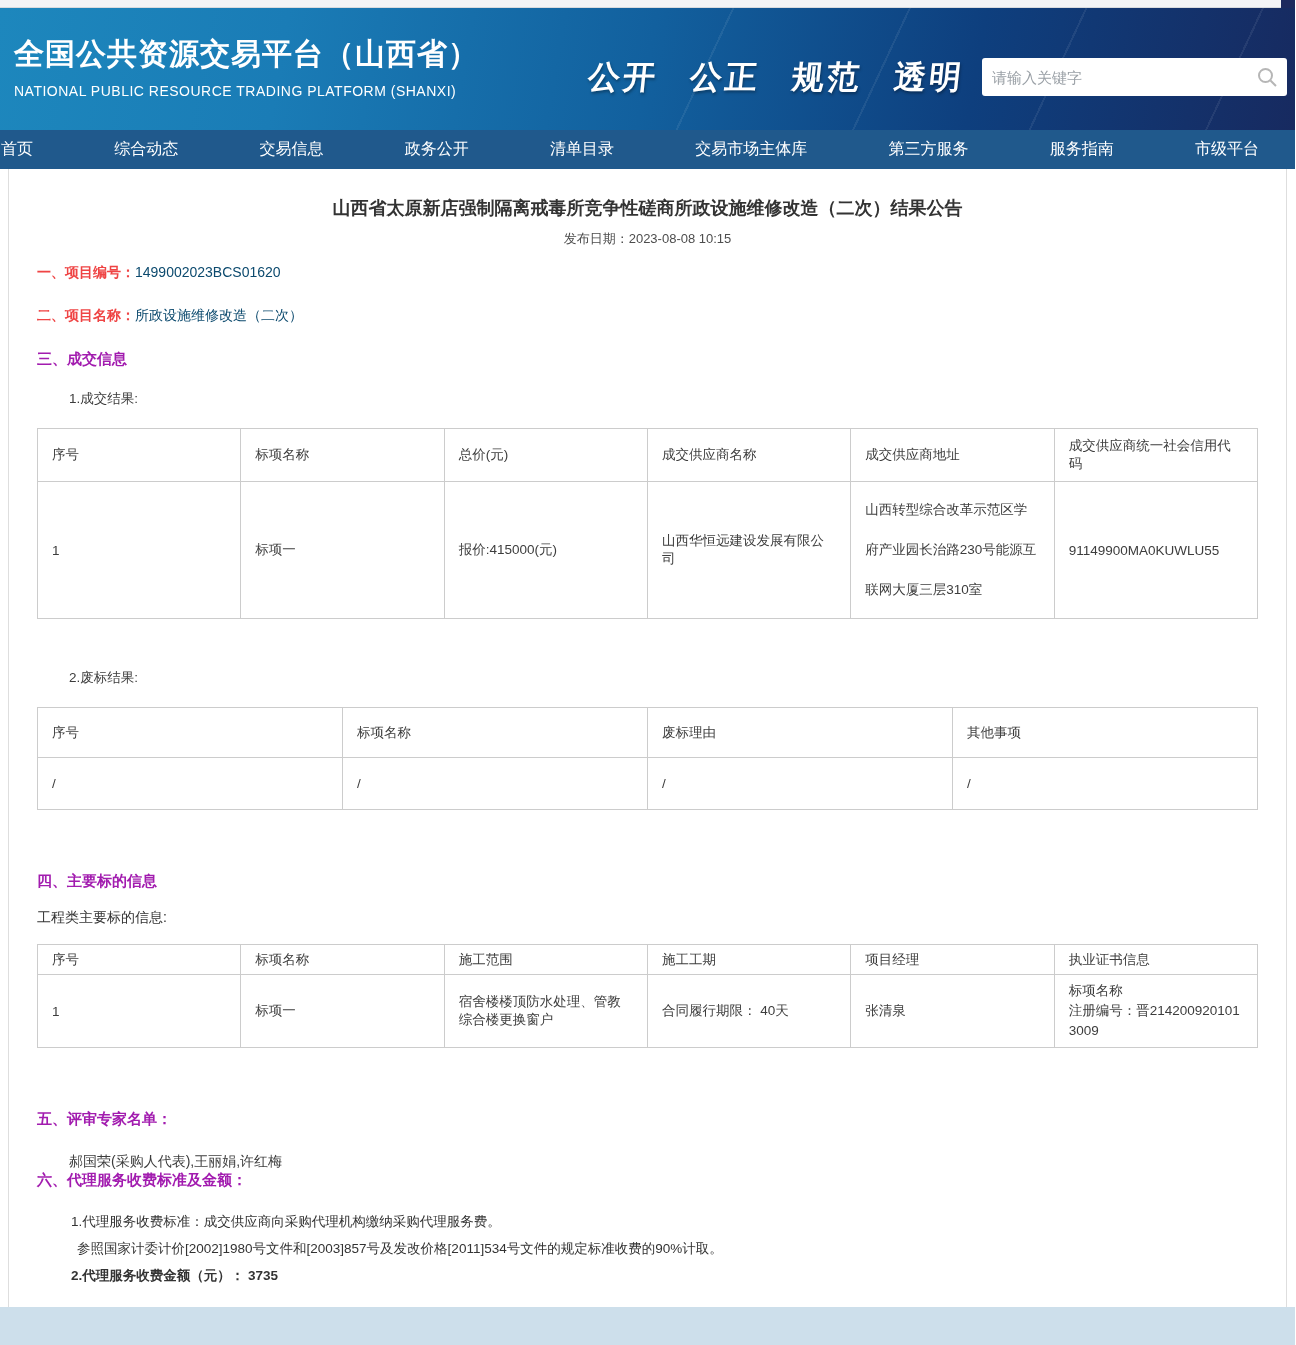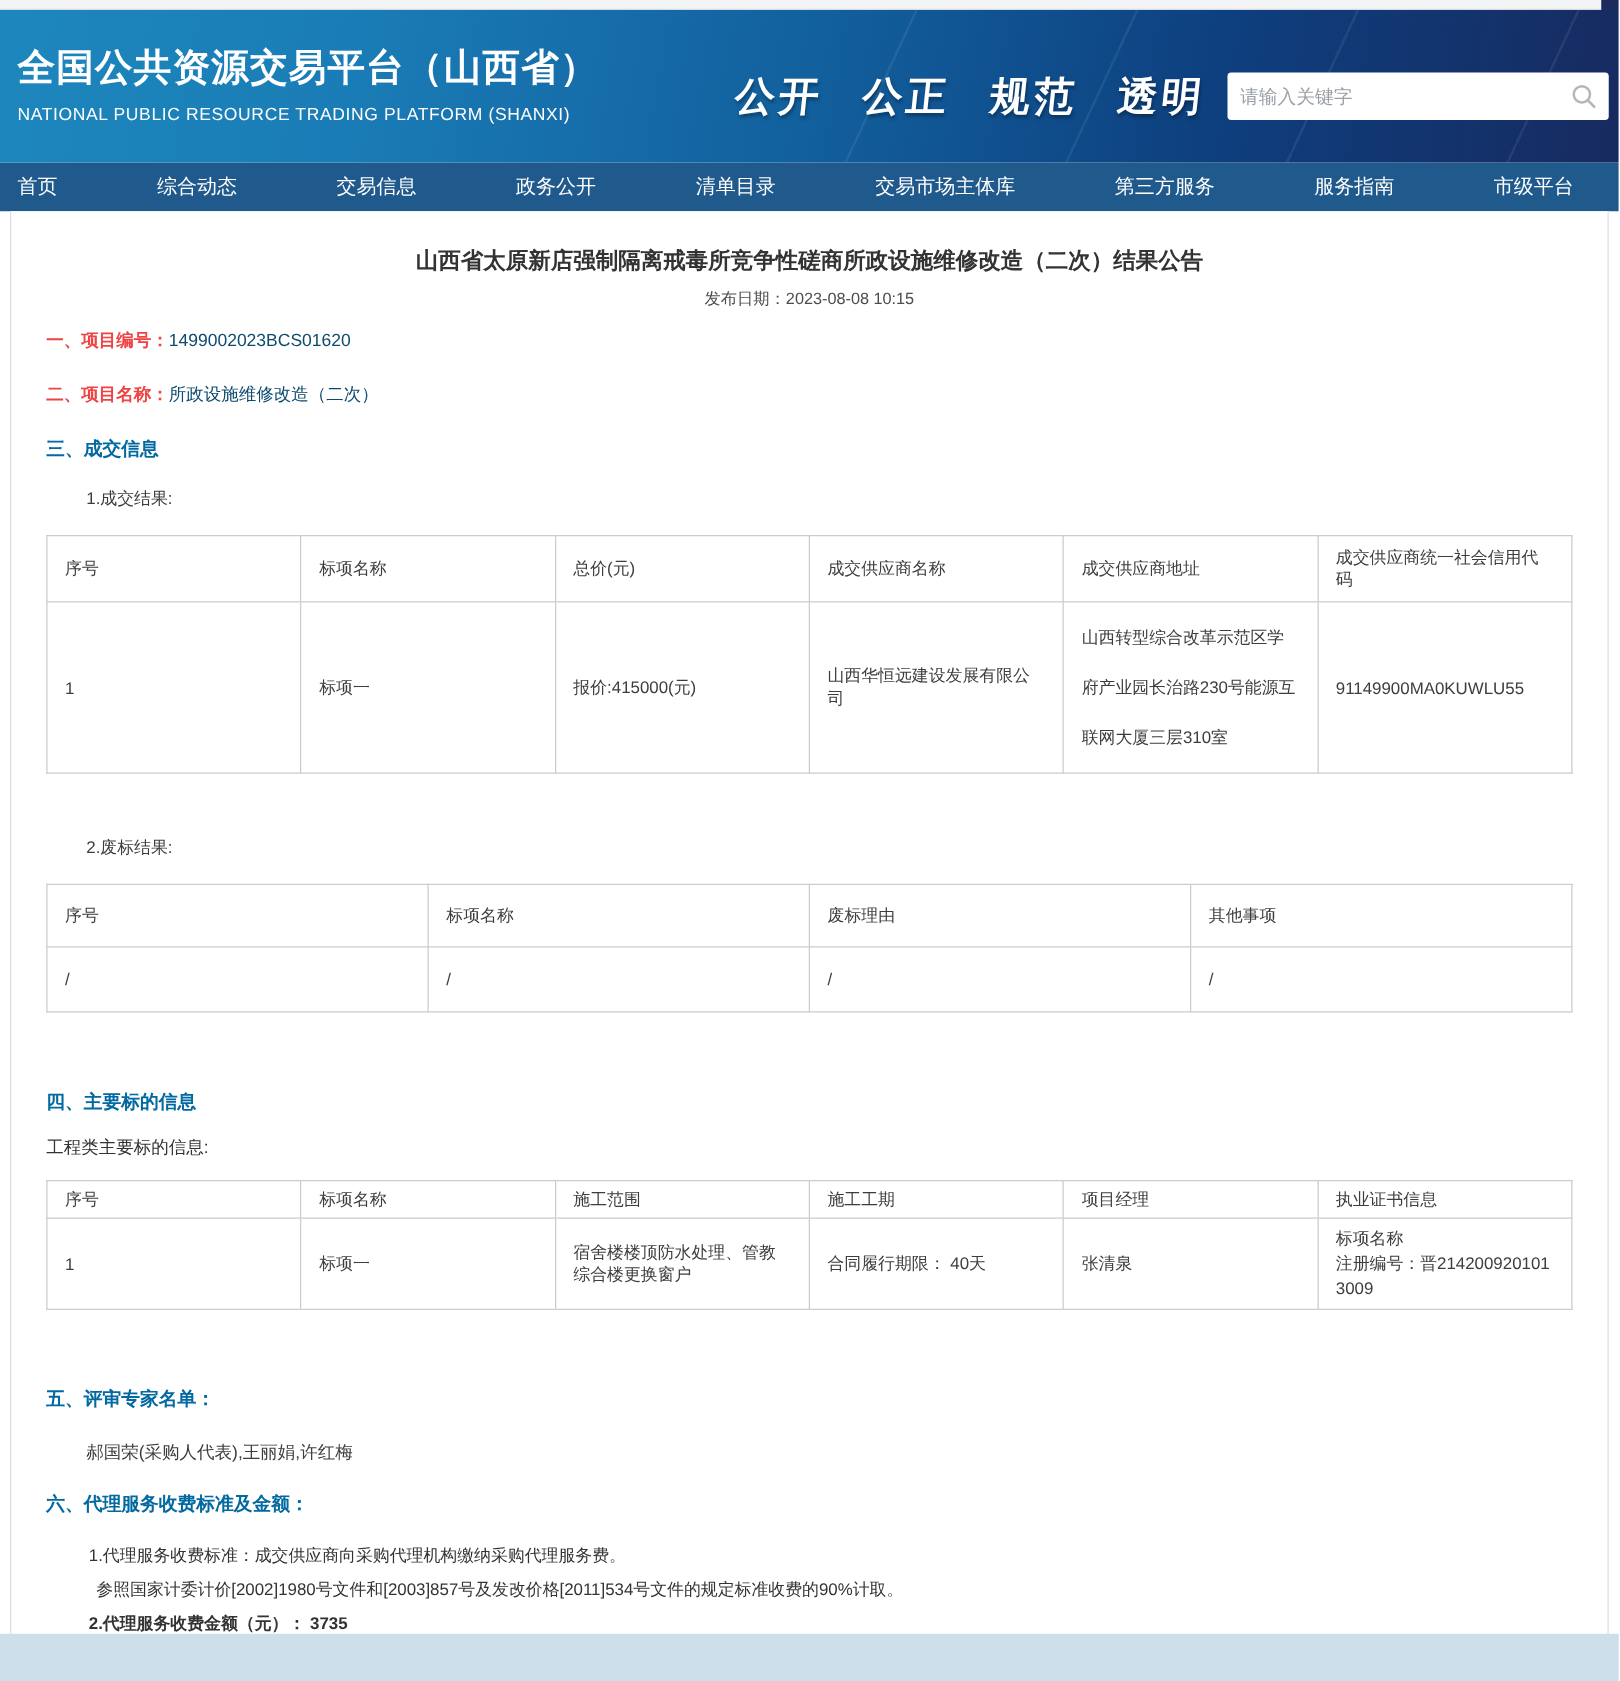--- a/index.html
+++ b/index.html
@@ -23,32 +23,32 @@
      text-shadow:1px 2px 3px rgba(0,0,0,0.35); font-family:"DejaVu Sans",sans-serif; }
   .search-box { position:absolute; right:8px; top:50px; width:305px; height:38px; background:#fff;
      border-radius:3px; display:flex; align-items:center; padding:0 8px 0 10px; }
   .search-box input { flex:1; border:none; outline:none; font-size:15px; color:#333; background:transparent;
      font-family:"Liberation Sans","DejaVu Sans",sans-serif; }
   .search-box input::placeholder { color:#9aa0a6; }
   .search-icon svg { display:block; }
 
   
   .nav { height:39px; background:#20598c; display:flex; align-items:center; justify-content:space-between;
-     padding:0 36px 0 14px; }
+     padding:0 36px 0 1px; }
   .nav-item { color:#fff; font-size:16px; cursor:pointer; white-space:nowrap; }
 
   
   .content { position:relative; margin:0 8px; background:#fff; border-left:1px solid #dedede; border-right:1px solid #dedede; min-height:1176px; padding:0 28px 60px 28px; }
   .doc-title { text-align:center; font-size:18px; font-weight:bold; color:#333; padding-top:27px; }
   .doc-date { text-align:center; font-size:13px; color:#4d4d4d; margin-top:10px; }
 
   .line { font-size:14px; color:#333; }
   .lbl { font-weight:bold; color:#ef4444; }
   .val { color:#0c4a6e; }
-  .sec-h { font-size:15px; font-weight:bold; color:#0369a1; }
+  .sec-h { font-size:15px; font-weight:bold; color:#a21caf; }
   .sub { font-size:13.5px; color:#3c3c3c; margin-left:32px; }
 
   .p1 { margin-top:16px; }
   .p2 { margin-top:25px; }
   .h3 { margin-top:25px; }
   .sub1 { margin-top:21px; }
   table { border-collapse:collapse; width:100%; table-layout:fixed; margin-top:20px; }
   th, td { border:1px solid #cccccc; font-size:13.5px; color:#3d3d3d; font-weight:normal; text-align:left; vertical-align:middle; padding:8px 14px; word-break:break-all; }
   .t1 th { height:50px; }
   .t1 td { height:130px; }
@@ -57,21 +57,21 @@
   .t2 th { height:50px; }
   .t2 td { height:52px; }
   .h4 { margin-top:62px; }
   .sub4 { margin-top:18px; font-size:14px; }
   .t3 { margin-top:17px; }
   .t3 th { height:30px; padding:5px 14px; }
   .t3 td { height:70px; padding:6px 14px; }
   .preline { white-space:pre-line; line-height:20px; }
   .h5 { margin-top:62px; }
   .names { margin-top:24px; font-size:14px; }
-  .h6 { margin-top:23px; }
+  .h6 { }
   .fee1 { margin-top:23px; margin-left:34px; font-size:13.5px; }
   .fee2 { margin-top:9px; margin-left:40px; font-size:13.5px; }
   .fee3 { margin-top:9px; margin-left:34px; font-size:13.5px;font-weight:bold; }
 
   .footer-band { position:absolute; left:0; bottom:0; width:1296px; height:38px; background:#cddfeb; z-index:5; }
 </style>
 </head>
 <body>
 
 <div class="page">

